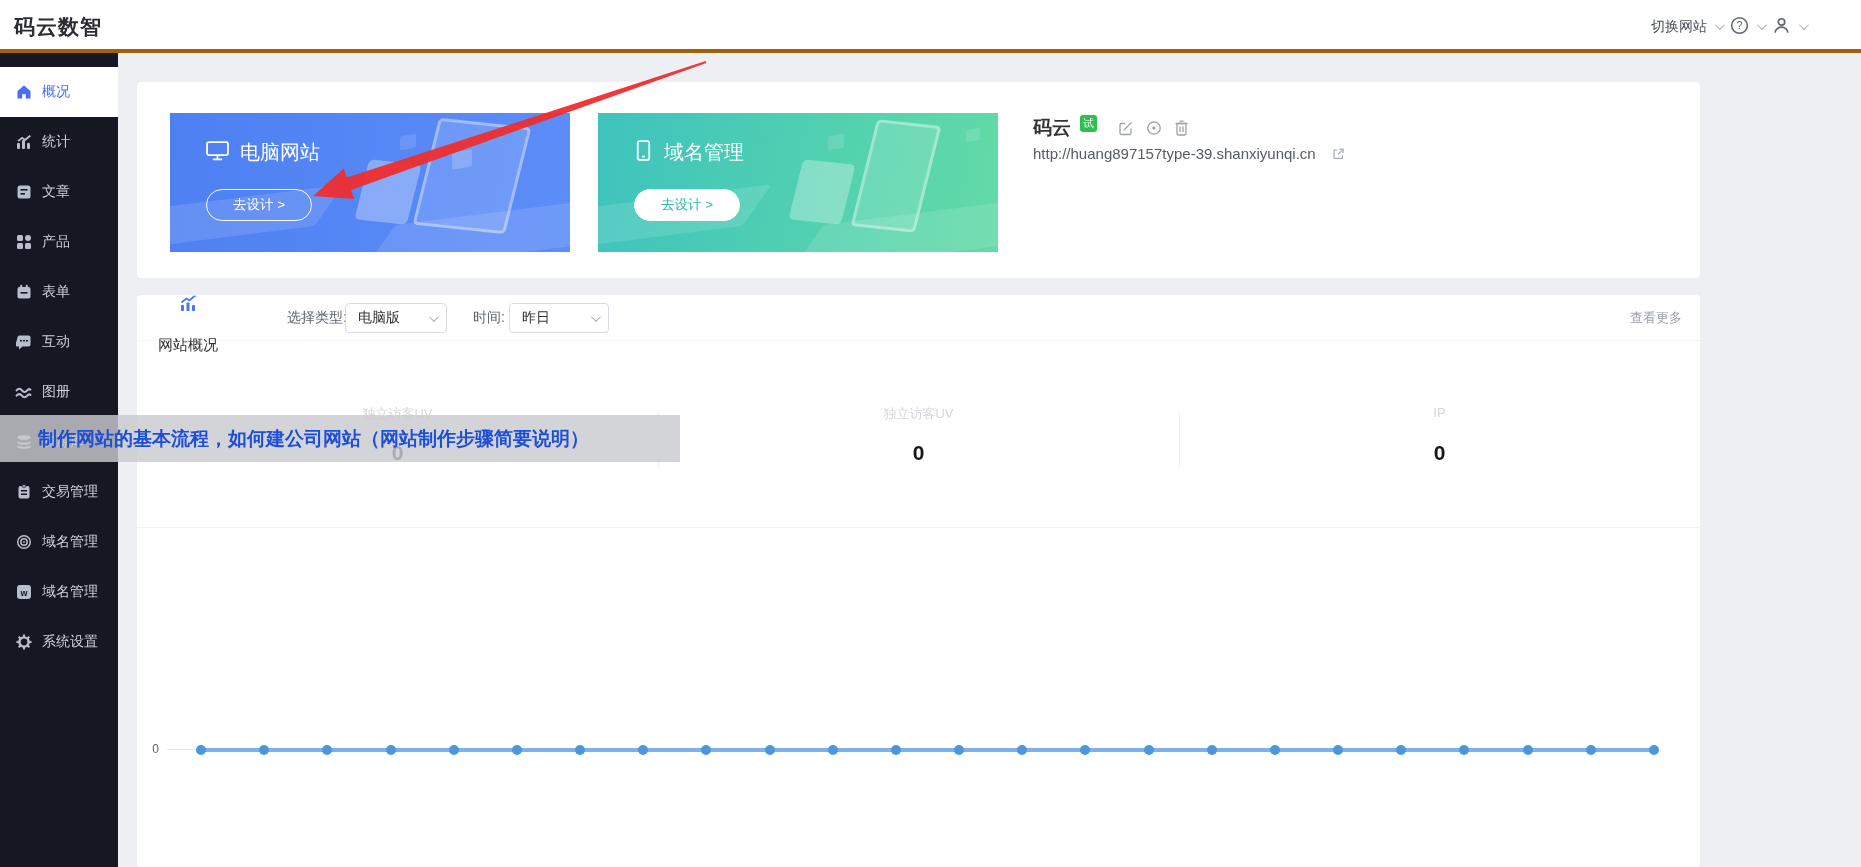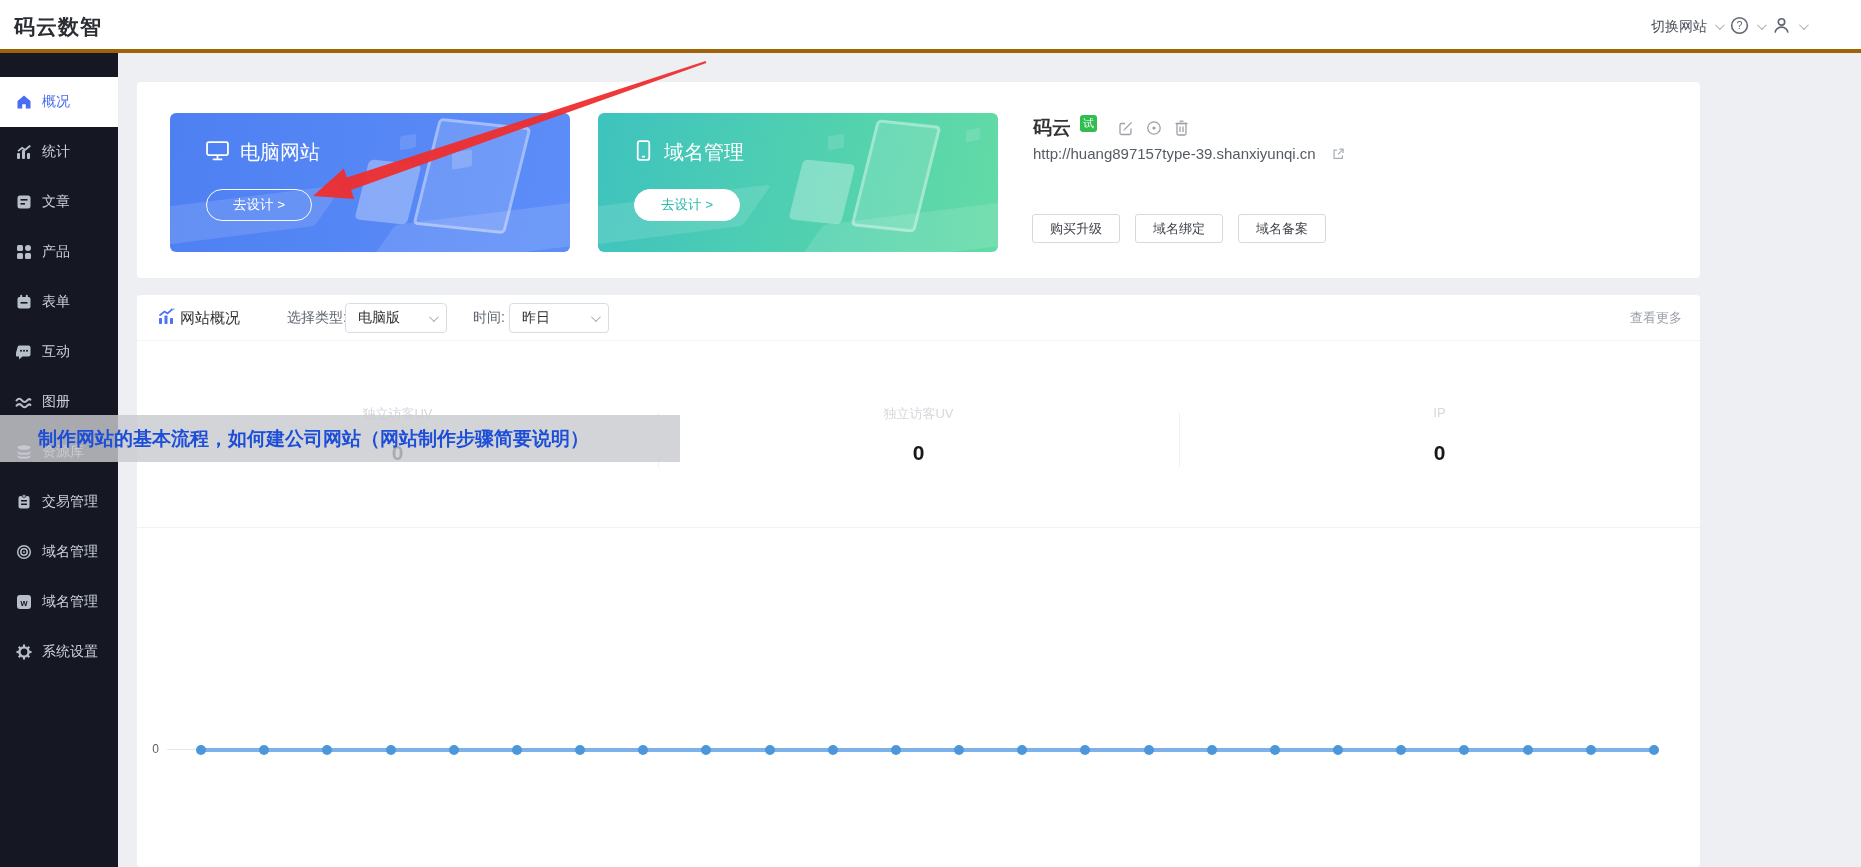--- a/index.html
+++ b/index.html
@@ -10,34 +10,34 @@
   
   .header { position:absolute; left:0; top:0; width:1861px; height:53px; background:#fff;
             border-bottom:4px solid #a16207; z-index:10; }
   .logo { position:absolute; left:14px; top:13px; font-size:21px; font-weight:bold; color:#2b2d33; letter-spacing:1px; }
   .header-right { position:absolute; right:55px; top:0; height:53px; display:flex; align-items:center; gap:8px; }
   .hitem { display:flex; align-items:center; gap:8px; color:#4a4f59; font-size:14px; cursor:pointer; }
   .caret { width:7px; height:7px; border-right:1.5px solid #a6abb5; border-bottom:1.5px solid #a6abb5;
            transform:rotate(45deg) translateY(-2px); display:inline-block; }
 
   
-  .sidebar { position:absolute; left:0; top:53px; width:118px; height:814px; background:#151822; z-index:5; padding-top:24px; }
+  .sidebar { position:absolute; left:0; top:53px; width:118px; height:814px; background:#151822; z-index:5; padding-top:14px; }
   .snav-item { height:50px; display:flex; align-items:center; padding-left:15px; gap:10px;
                color:#ccd1da; font-size:14px; cursor:pointer; }
   .snav-item .sicon { width:17px; height:17px; display:flex; align-items:center; justify-content:center; color:#b9bfca; }
   .snav-item.active { background:#ffffff; color:#4a6df2; }
   .snav-item.active .sicon { color:#4a6df2; }
 
   
   .panel { position:absolute; background:#fff; border-radius:4px; z-index:1; }
   .panel-top { left:137px; top:82px; width:1563px; height:196px; }
   .panel-main { left:137px; top:295px; width:1563px; height:572px; overflow:hidden; }
 
   
-  .dcard { position:absolute; top:31px; width:400px; height:139px; border-radius:6px; overflow:hidden; cursor:pointer; }
+  .dcard { position:absolute; top:31px; width:400px; height:139px; border-radius:0; overflow:hidden; cursor:pointer; }
   .dcard.pc { left:33px; background:linear-gradient(100deg,#4f80f2 0%,#5c8df8 100%); }
   .dcard.mobile { left:461px; background:linear-gradient(100deg,#3ec3be 0%,#55d3ad 65%,#63dba6 100%); }
   .dcard-title { position:absolute; left:36px; top:26px; display:flex; align-items:center; gap:11px;
                  color:#fff; font-size:20px; font-weight:500; }
   .dcard-btn { position:absolute; left:36px; top:76px; height:32px; padding:0 26px; border-radius:16px;
                display:flex; align-items:center; font-size:13.5px; cursor:pointer; }
   .dcard.pc .dcard-btn { border:1px solid rgba(255,255,255,.95); color:#fff; background:transparent; }
   .dcard.mobile .dcard-btn { background:#fff; color:#2fb9ab; border:1px solid #fff; }
   .deco { position:absolute; background:rgba(255,255,255,.12); }
   .deco-plate1 { width:170px; height:42px; left:-20px; bottom:14px; transform:skewX(-40deg) rotate(-8deg); border-radius:4px; }
@@ -58,22 +58,22 @@
   .site-icons { display:flex; align-items:center; gap:12px; margin-left:12px; color:#9aa0a8; }
   .site-icons svg { cursor:pointer; }
   .site-url-row { position:absolute; left:896px; top:63px; display:flex; align-items:center; gap:15px;
                   color:#565b63; font-size:15px; cursor:pointer; }
   .site-actions { position:absolute; left:895px; top:132px; display:flex; gap:15px; }
   .action-btn { height:29px; padding:0 17px; background:#fff; border:1px solid #d6d9de; border-radius:3px;
                 font-size:13px; color:#3b3f46; display:flex; align-items:center; cursor:pointer; }
 
   
   .toolbar { position:absolute; left:0; top:0; width:100%; height:46px; border-bottom:1px solid #f2f3f5; }
-  .tb-title { position:absolute; left:21px; top:0; height:46px; display:flex; align-items:center; gap:5px;
-              font-size:15px; color:#333; }
+  .tb-title { position:absolute; left:21px; top:0; height:46px; display:flex; align-items:center; gap:21px;
+              font-size:15px; color:#333;flex-direction:column; }
   .tb-label { position:absolute; top:0; height:46px; display:flex; align-items:center; font-size:14px; color:#606670; }
   .tb-select { position:absolute; top:8px; height:30px; border:1px solid #d9dde3; border-radius:4px; background:#fff;
                display:flex; align-items:center; justify-content:space-between; padding:0 10px 0 12px;
                font-size:14px; color:#333; cursor:pointer; }
   .more-link { position:absolute; right:18px; top:0; height:46px; display:flex; align-items:center;
                font-size:13px; color:#9a9fa8; cursor:pointer; }
 
   
   .stat-col { position:absolute; width:521px; text-align:center; }
   .stat-label { position:absolute; top:110px; width:521px; font-size:13px; color:#d4d8dd; }
@@ -326,25 +326,20 @@
 
     <div class="site-url-row">
       <span>http://huang897157type-39.shanxiyunqi.cn</span>
       <svg width="14" height="14" viewBox="0 0 16 16" fill="none" stroke="#a9aeb6" stroke-width="1.4">
           <path d="M7 3.5 H3.5 V13 H13 V9.5"></path>
           <path d="M9.5 2.5 H13.8 V6.8"></path>
           <line x1="13.5" y1="3" x2="8" y2="8.5"></line>
         </svg>
     </div>
 
-    <div class="site-actions">
-      <div class="action-btn">购买升级</div>
-      <div class="action-btn">域名绑定</div>
-      <div class="action-btn">域名备案</div>
-    </div>
   </div>
 
   <div class="panel panel-main">
     <div class="toolbar">
       <div class="tb-title">
         <span>
           <svg width="17" height="17" viewBox="0 0 17 17">
               <g fill="#4a74f0">
                 <rect x="1" y="10" width="3" height="6" rx="0.8"></rect>
                 <rect x="6.5" y="7.5" width="3" height="8.5" rx="0.8"></rect>

